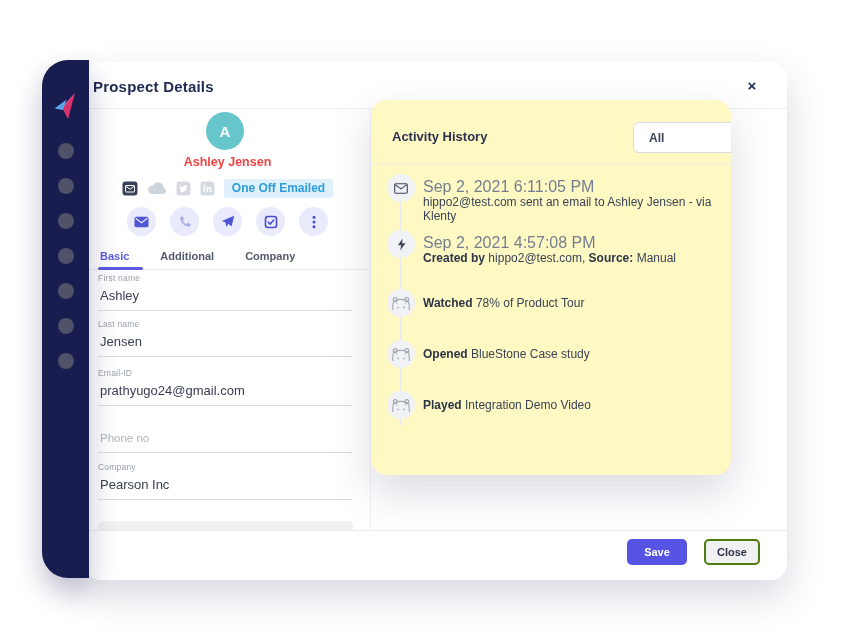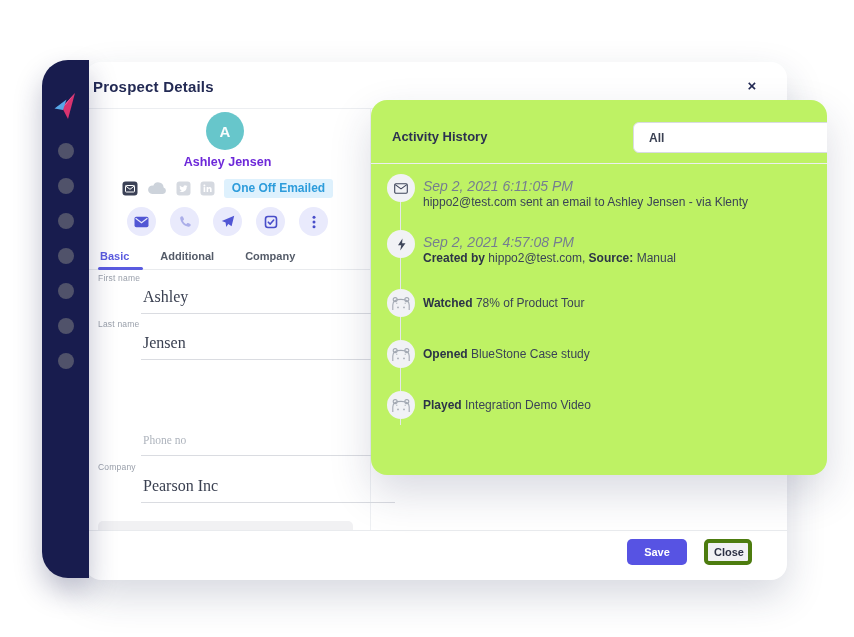--- a/index.html
+++ b/index.html
@@ -25,64 +25,64 @@
                font-size:15px;font-weight:900;color:#232a54;cursor:pointer;padding:0;line-height:22px;}
   .hdr-line{position:absolute;left:0;top:46px;width:100%;height:1px;background:#eceef1;}
   .v-line{position:absolute;left:285px;top:46px;width:1px;height:422px;background:#eef0f3;}
   .ftr-line{position:absolute;left:0;top:468px;width:100%;height:1px;background:#e9ebee;}
 
   
   .avatar{position:absolute;left:121px;top:50px;width:38px;height:38px;border-radius:50%;
           background:#67c6cb;color:rgba(255,255,255,.95);font-size:15px;font-weight:600;
           display:flex;align-items:center;justify-content:center;}
   .p-name{position:absolute;left:0;top:93px;width:285px;text-align:center;
-          font-size:12.5px;font-weight:700;color:#6d28d9;}
+          font-size:12.5px;font-weight:700;color:#ef4444;}
   .social-row{position:absolute;left:0;top:117px;width:285px;display:flex;justify-content:center;
               align-items:center;gap:9px;height:18px;}
   .badge{background:#def1fd;color:#2d9cdb;font-size:12px;font-weight:700;
          padding:2px 8px 3px;border-radius:3px;white-space:nowrap;}
   .action-row{position:absolute;left:0;top:145px;width:285px;display:flex;justify-content:center;gap:14px;}
   .circle-btn{width:29px;height:29px;border-radius:50%;background:#e9eafc;border:0;cursor:pointer;
               display:flex;align-items:center;justify-content:center;padding:0;}
 
   .tabs{position:absolute;left:15px;top:188px;display:flex;gap:31px;font-size:11px;font-weight:600;}
   .tab{color:#545b68;cursor:pointer;}
   .tab.active{color:#5a5be0;}
   .tab-line{position:absolute;left:0;top:207px;width:285px;height:1px;background:#e9ebee;}
   .tab-underline{position:absolute;left:13px;top:205px;width:45px;height:3px;border-radius:2px;background:#5a5be0;}
 
   .field{position:absolute;left:13px;width:252px;}
   .field label{display:block;font-size:8.5px;color:#9aa0ab;letter-spacing:.2px;margin-bottom:5px;}
   .field input{display:block;width:100%;border:0;outline:0;background:transparent;
-               font-family:Liberation Serif, serif;font-size:16px;color:#3a4051;
-               padding:0 0 7px 2px;border-bottom:1px solid #dadce1;margin-left:43px;}
+               font-family:Liberation Sans, sans-serif;font-size:13px;color:#3a4051;
+               padding:0 0 7px 2px;border-bottom:1px solid #dadce1;}
   .field input::placeholder{color:#aeb4bd;font-size:11.5px;}
   .partial-bar{position:absolute;left:13px;top:459px;width:255px;height:9px;
                background:#f1f1f3;border-radius:5px 5px 0 0;}
 
   .btn-save{position:absolute;left:542px;top:477px;width:60px;height:26px;border:0;border-radius:5px;
             background:#5753e3;color:#fff;font-size:11px;font-weight:700;cursor:pointer;
             font-family:"Liberation Sans",sans-serif;}
-  .btn-close{position:absolute;left:619px;top:477px;width:48px;height:26px;border:4px solid #4d7c0f;
+  .btn-close{position:absolute;left:619px;top:477px;width:56px;height:26px;border:2px solid #4d7c0f;
              border-radius:5px;background:#f1f1f4;color:#2c3044;font-size:11px;font-weight:700;
              cursor:pointer;font-family:"Liberation Sans",sans-serif;}
 
   
-  .card{position:absolute;left:371px;top:100px;width:456px;height:375px;z-index:2;background:#bef264;
+  .card{position:absolute;left:371px;top:100px;width:360px;height:375px;z-index:2;background:#fef9c3;
         border-radius:16px;box-shadow:0 18px 42px rgba(35,42,84,.17);overflow:hidden;}
   .card-title{position:absolute;left:21px;top:29px;margin:0;font-size:13px;font-weight:700;color:#2c3150;}
   .filter{position:absolute;left:262px;top:22px;width:200px;height:31px;border:1.5px solid #d8dbe1;
           border-radius:6px;line-height:31px;padding-left:15px;font-size:12px;font-weight:600;
           color:#3a4052;cursor:pointer;box-sizing:border-box;background:#fff;}
   .card-line{position:absolute;left:0;top:63px;width:100%;height:1px;background:#eceef1;}
 
   .t-line{position:absolute;left:29px;top:90px;width:1px;height:235px;background:#e5e7ea;}
   .t-icon{position:absolute;left:16px;width:28px;height:28px;border-radius:50%;background:#f1f2f5;
           display:flex;align-items:center;justify-content:center;}
-  .t-time{position:absolute;left:52px;right:16px;font-size:14px;color:#757e90;font-style:italic;}
+  .t-time{position:absolute;left:52px;right:16px;font-size:16px;color:#757e90;}
   .t-desc{position:absolute;left:52px;right:16px;font-size:12px;color:#3a4356;}
   .t-desc b{color:#2c3447;font-weight:700;}
 </style>
 </head>
 <body>
 
 <div class="stage">
 
   <aside class="sidebar">
     <svg class="logo" width="30" height="30" viewBox="0 0 30 30">
@@ -172,20 +172,24 @@
     <div class="tab-line"></div>
     <div class="tab-underline"></div>
 
     <div class="field" style="top:211px">
       <label>First name</label>
       <input type="text" value="Ashley" style="">
     </div>
     <div class="field" style="top:257px">
       <label>Last name</label>
       <input type="text" value="Jensen" style="">
+    </div>
+    <div class="field" style="top:306px">
+      <label>Email-ID</label>
+      <input type="text" value="prathyugo24@gmail.com" style="">
     </div>
     <div class="field" style="top:368px">
       <input type="text" placeholder="Phone no" style="">
     </div>
     <div class="field" style="top:400px">
       <label>Company</label>
       <input type="text" value="Pearson Inc" style="">
     </div>
     <div class="partial-bar"></div>
 

